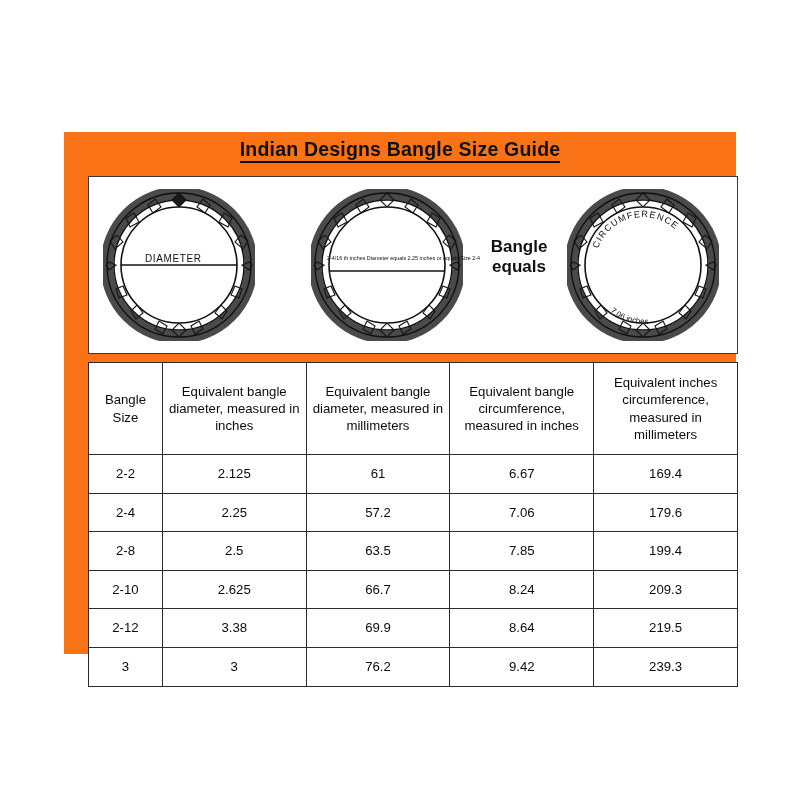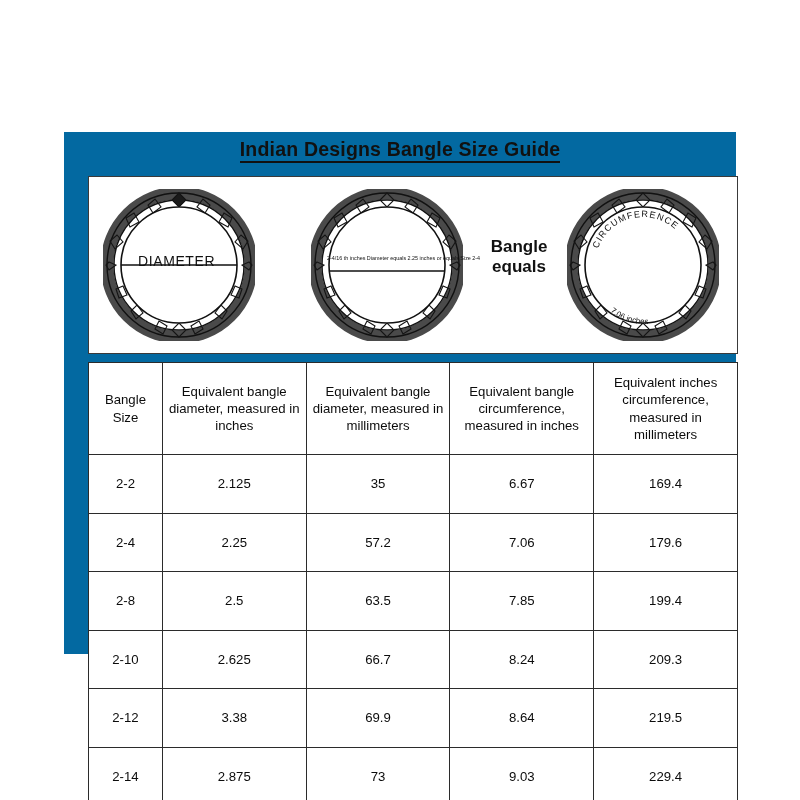--- a/index.html
+++ b/index.html
@@ -13,21 +13,21 @@
     position: relative;
     width: 800px; height: 800px;
     background: #ffffff;
     overflow: hidden;
   }
   
   #card {
     position: absolute;
     left: 64px; top: 132px;
     width: 672px; height: 522px;
-    background: #0369a1;
+    background: #f97316;
   }
   
   #title {
     position: absolute;
     left: 0; top: 6px;
     width: 672px;
     text-align: center;
     font-size: 19.5px;
     font-weight: bold;
     color: #111111;
@@ -54,21 +54,21 @@
   #bangle1 { left: 14px; }
   #bangle2 { left: 222px; }
   #bangle3 { left: 478px; }
 
   .diamlabel {
     position: absolute;
     font-size: 8.5px;
     color: #111;
     white-space: nowrap;
   }
-  #lbl-diameter { left: 35px; top: 64px; letter-spacing: 0.6px; font-size: 14px; }
+  #lbl-diameter { left: 42px; top: 64px; letter-spacing: 0.6px; font-size: 10px; }
   #lbl-note {
     left: 16px; top: 66px;
     width: 120px;
     text-align: center;
     font-size: 5.4px;
     line-height: 1.45;
   }
   #bangle-equals {
     position: absolute;
     left: 382px; top: 60px;
@@ -89,21 +89,21 @@
   table {
     border-collapse: collapse;
     width: 650px;
     background: #ffffff;
   }
   th, td {
     border: 1px solid #2b2b2b;
     text-align: center;
     color: #0c0c0c;
     font-size: 13.2px;
-    padding: 18px;
+    padding: 8px;
   }
   thead th {
     font-weight: normal;
     font-size: 13.2px;
     line-height: 1.3;
     padding: 5px 3px;
     vertical-align: middle;
     height: 92px;
   }
   tbody td {
@@ -247,21 +247,21 @@
             <th class="c1">Equivalent bangle diameter, measured in inches</th>
             <th class="c2">Equivalent bangle diameter, measured in millimeters</th>
             <th class="c3">Equivalent bangle circumference, measured in inches</th>
             <th class="c4">Equivalent inches circumference, measured in millimeters</th>
           </tr>
         </thead>
         <tbody>
           <tr>
             <td class="c0">2-2</td>
             <td class="c1">2.125</td>
-            <td class="c2">35</td>
+            <td class="c2">61</td>
             <td class="c3">6.67</td>
             <td class="c4">169.4</td>
           </tr>
           <tr>
             <td class="c0">2-4</td>
             <td class="c1">2.25</td>
             <td class="c2">57.2</td>
             <td class="c3">7.06</td>
             <td class="c4">179.6</td>
           </tr>
@@ -280,27 +280,20 @@
             <td class="c4">209.3</td>
           </tr>
           <tr>
             <td class="c0">2-12</td>
             <td class="c1">3.38</td>
             <td class="c2">69.9</td>
             <td class="c3">8.64</td>
             <td class="c4">219.5</td>
           </tr>
           <tr>
-            <td class="c0">2-14</td>
-            <td class="c1">2.875</td>
-            <td class="c2">73</td>
-            <td class="c3">9.03</td>
-            <td class="c4">229.4</td>
-          </tr>
-          <tr>
             <td class="c0">3</td>
             <td class="c1">3</td>
             <td class="c2">76.2</td>
             <td class="c3">9.42</td>
             <td class="c4">239.3</td>
           </tr>
         </tbody>
       </table>
     </div>
 

